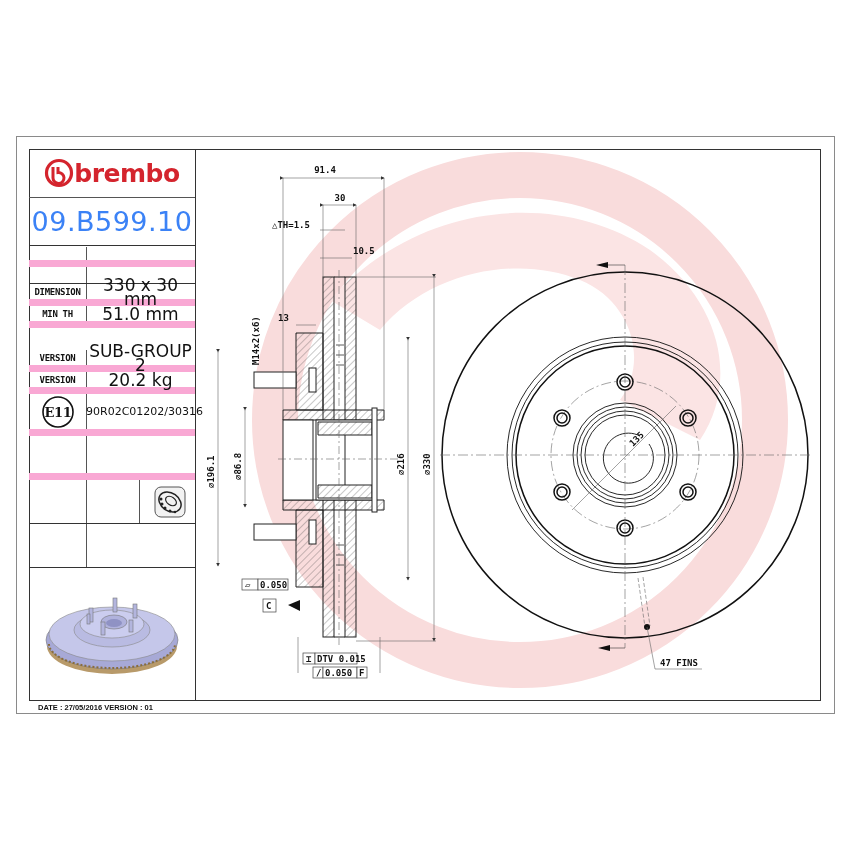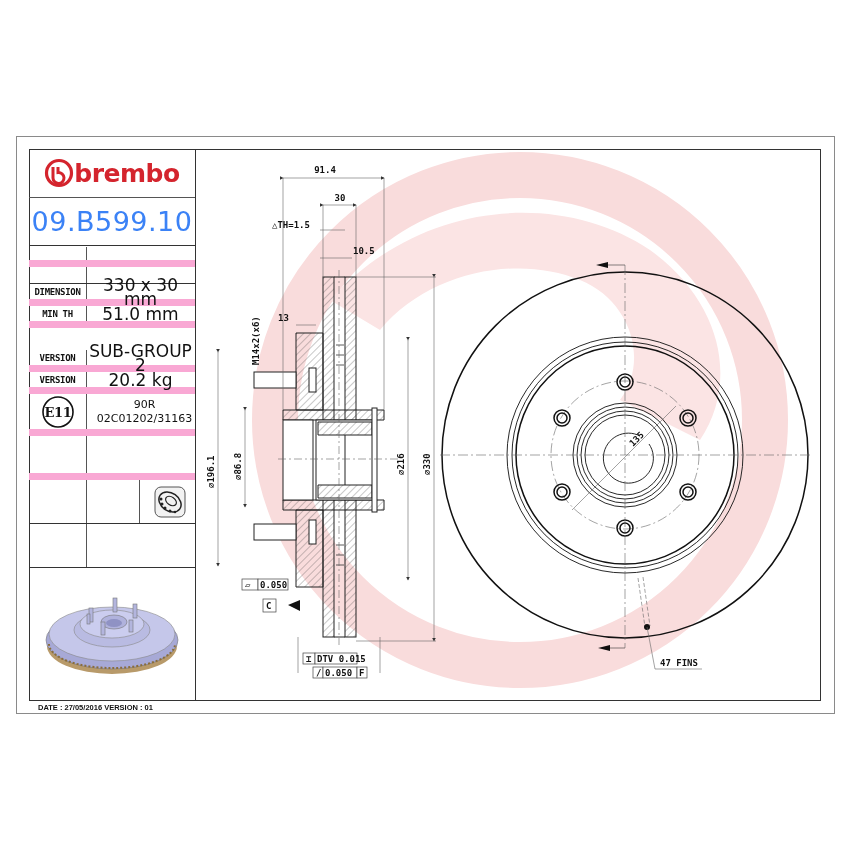--- a/index.html
+++ b/index.html
@@ -67,23 +67,23 @@
     <div class="cell-l">VERSION</div>
     <div class="cell-r">20.2 kg</div>
   </div>
   <div class="row" style="top:245px;height:42px;">
     <div class="cell-l">
       <svg width="34" height="34" viewBox="0 0 34 34">
         <circle cx="17" cy="17" r="15" fill="none" stroke="#111" stroke-width="1.6"></circle>
         <text x="17" y="22" text-anchor="middle" font-family="DejaVu Serif, serif" font-weight="bold" font-size="13" fill="#111">E11</text>
       </svg>
     </div>
-    <div class="cell-r" style="flex-direction:column;font-size:11px;padding-left:8px;">
+    <div class="cell-r" style="flex-direction:row;font-size:11px;padding-left:8px;">
       <span>90R</span>
-      <span>02C01202/31163</span>
+      <span>02C01202/30316</span>
     </div>
   </div>
   <div class="row" style="top:287px;height:44px;">
       <div class="cell-l"></div>
       <div class="cell-r"></div>
     </div>
   <div class="row thick" style="top:331px;height:44px;">
     <div class="cell-l"></div>
     <div class="cell-r" style="right:55px;border-right:1px solid #555;"></div>
     <div style="position:absolute;right:8px;top:5px;width:34px;height:34px;">

